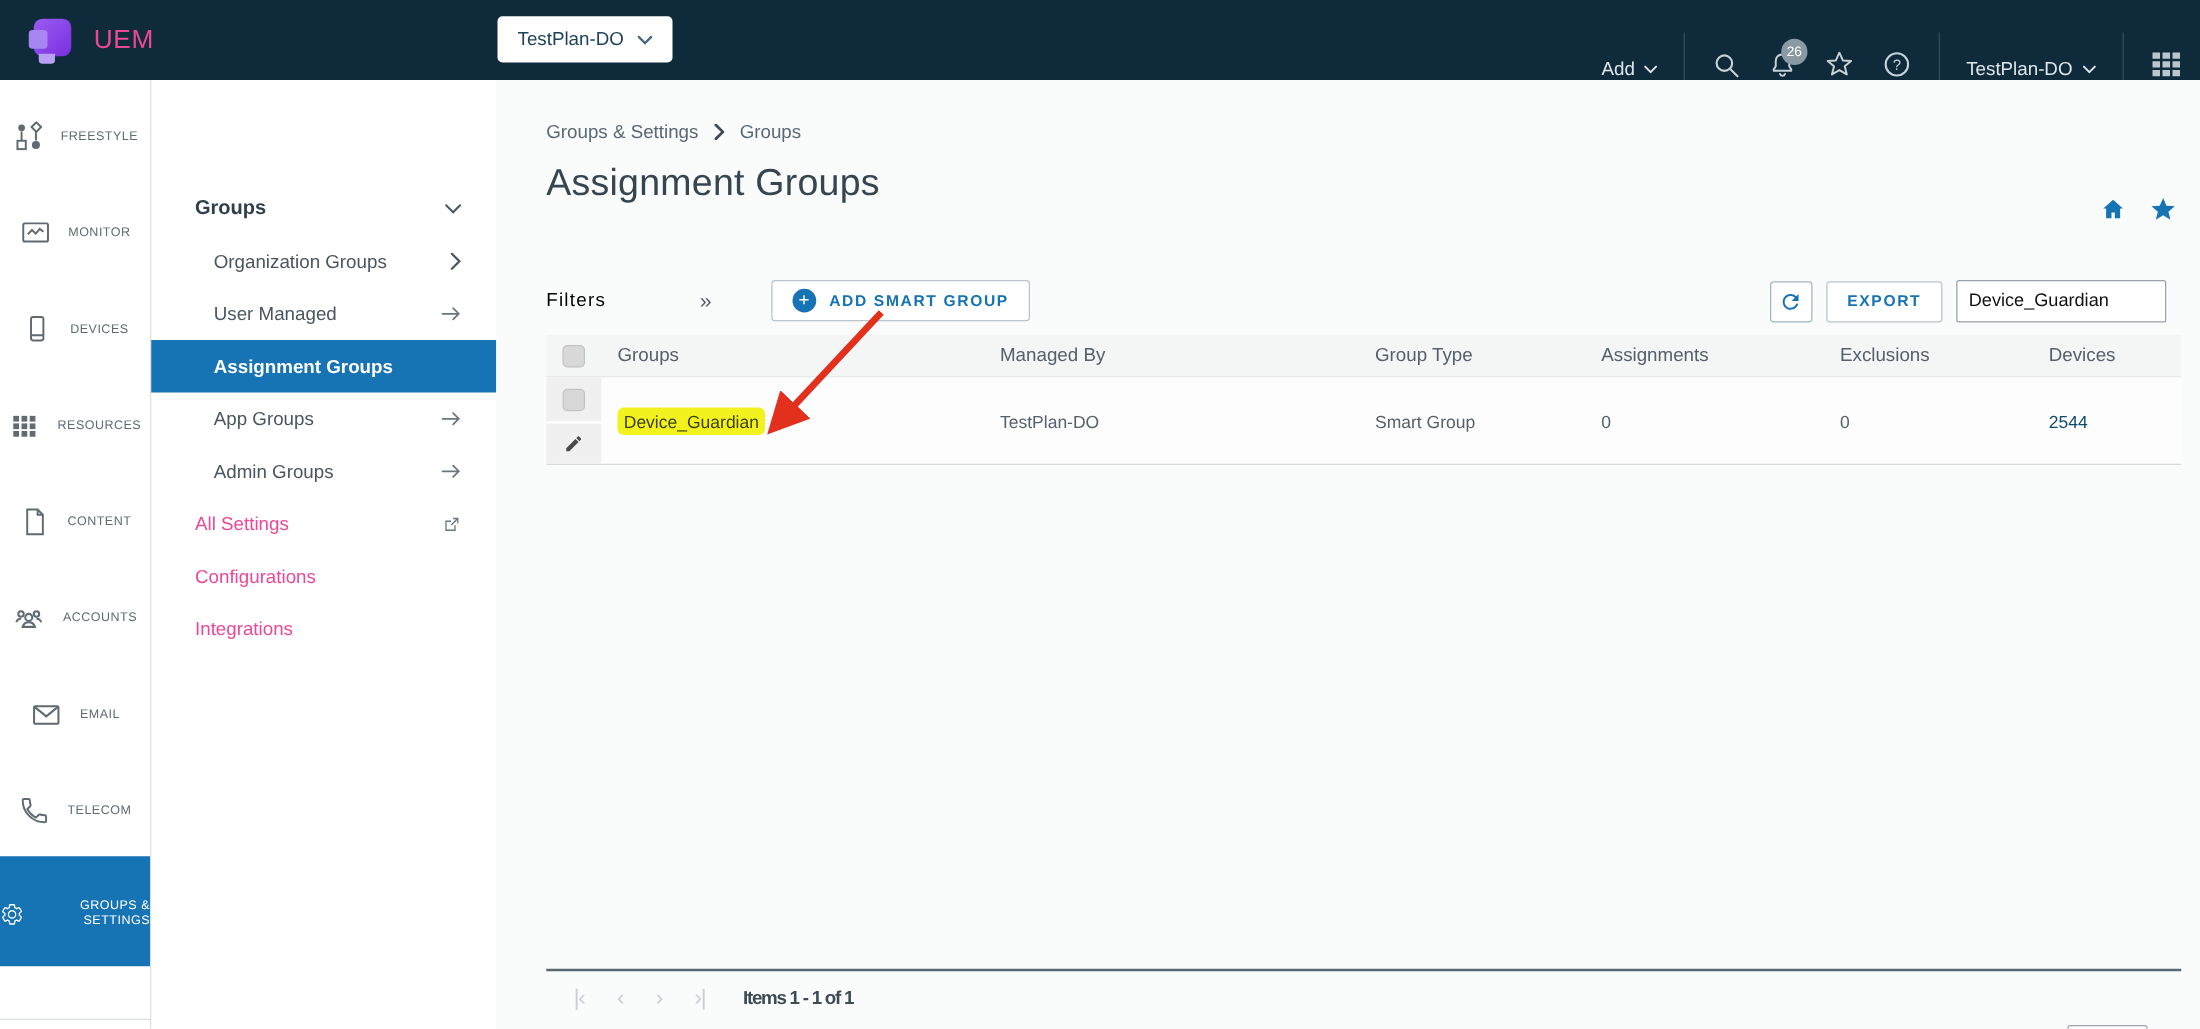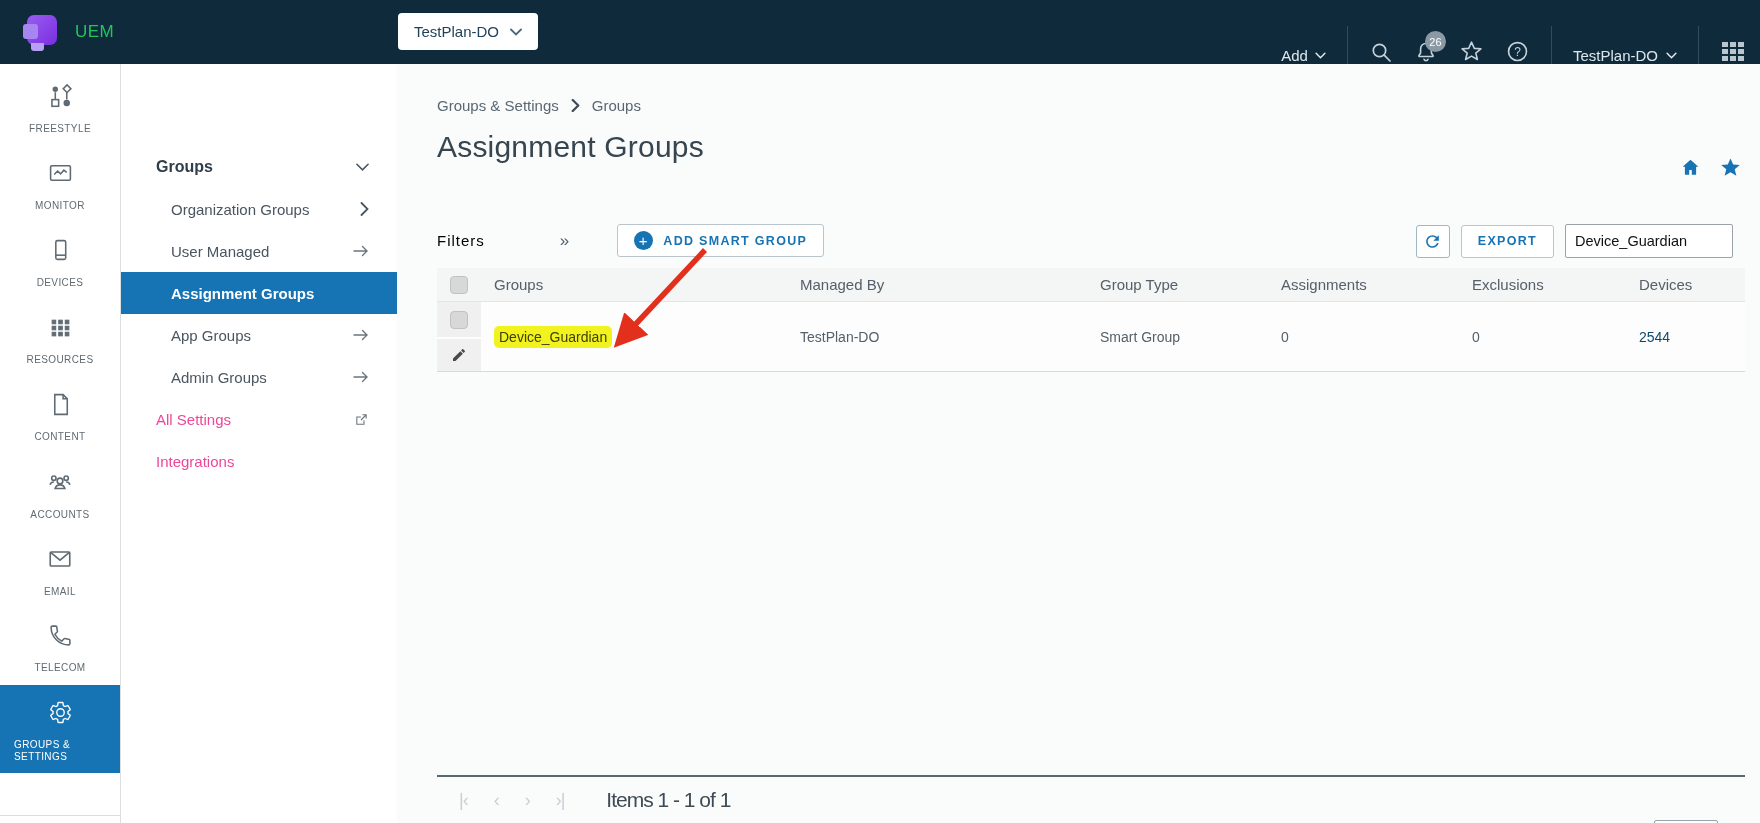--- a/index.html
+++ b/index.html
@@ -10,36 +10,36 @@
   }
   svg { display:block; }
 
   
   #topbar { position:absolute; left:0; top:0; width:1760px; height:64px; background:#0e2a3b; display:flex; align-items:center; }
   .brand { display:flex; align-items:center; gap:15px; margin-left:22px; }
   .logo { position:relative; width:38px; height:38px; }
   .logo .lg-main { position:absolute; left:5px; top:2px; width:30px; height:30px; border-radius:7px; background:linear-gradient(135deg,#9a5cf0,#7a2fe0); }
   .logo .lg-inner { position:absolute; left:1px; top:11px; width:15px; height:15px; border-radius:3px; background:#a886f2; }
   .logo .lg-tab { position:absolute; left:9px; top:30px; width:13px; height:8px; border-radius:0 0 3px 3px; background:#b9a0f5; }
-  .brand-name { color:#22c55e; font-size:17px; letter-spacing:0.5px; }
+  .brand-name { color:#ec4899; font-size:21px; letter-spacing:0.5px; }
   .og-btn { position:absolute; left:398px; top:13px; height:37px; padding:0 16px; background:#fff; border:none; border-radius:4px;
             display:flex; align-items:center; gap:11px; font-size:15px; color:#1f4258; cursor:pointer; font-family:inherit; }
   .topbar-right { position:absolute; right:14px; top:0; height:64px; display:flex; align-items:flex-end; gap:21px; }
   .tb-add { display:flex; align-items:center; gap:7px; color:#dfe7ec; font-size:15px; cursor:pointer; }
   .tb-divider { width:1px; height:38px; background:rgba(255,255,255,0.16); }
   .tb-icon { cursor:pointer; position:relative; display:flex; align-items:center; }
   .badge { position:absolute; top:-9px; left:11px; min-width:21px; height:21px; border-radius:50%; background:#8a99a3;
            color:#fff; font-size:11px; display:flex; align-items:center; justify-content:center; }
   .tb-account { display:flex; align-items:center; gap:8px; color:#dfe7ec; font-size:15px; cursor:pointer; }
 
   
   #sidebar { position:absolute; left:0; top:64px; width:120px; height:759px; background:#fff; }
   #sidebar .sb-bottom-line { position:absolute; left:0; top:751px; width:120px; height:1px; background:#d9dee1; }
-  .sb-item { height:77px; display:flex; flex-direction:column; align-items:center; justify-content:center; gap:14px;
-             color:#5f6a72; cursor:pointer; text-align:left; padding-top:4px; }
+  .sb-item { height:77px; display:flex; flex-direction:row; align-items:center; justify-content:center; gap:14px;
+             color:#5f6a72; cursor:pointer; text-align:right; padding-top:4px; }
   .sb-item:first-child { margin-top:5px; }
   .sb-label { font-size:10px; letter-spacing:0.4px; line-height:12px; max-width:92px; }
   .sb-item.active { height:88px; background:#1673b4; color:#fff; }
   .sb-item svg { stroke:#5f6a72; }
   .sb-item.active svg { stroke:#fff; }
 
   
   #submenu { position:absolute; left:120px; top:64px; width:277px; height:759px; background:#fff; border-left:1px solid #dcdfe2; padding-top:82px; }
   .sm-header { height:42px; display:flex; align-items:center; padding:0 28px 0 35px; font-size:16px; font-weight:700; color:#2f3e4a; cursor:pointer; justify-content:space-between; }
   .sm-item { height:42px; display:flex; align-items:center; justify-content:space-between; padding:0 28px 0 50px; font-size:15px; color:#4a5560; cursor:pointer; }
@@ -82,21 +82,21 @@
   .hl-name { display:inline-block; background:#f2f21e; border-radius:5px; padding:3px 5px; color:#3f3f08; cursor:pointer; }
   .devices-link { color:#0c4a6e; cursor:pointer;text-align:right; }
 
   
   .annot-arrow { position:absolute; left:180px; top:178px; pointer-events:none; }
 
   
   .footer-line { position:absolute; left:40px; top:711px; width:1308px; height:2px; background:#5a6872; }
   .pager { position:absolute; left:62px; top:724px; display:flex; align-items:center; gap:26px; font-size:18px; color:#c8cfd5; }
   .pager span { cursor:pointer; letter-spacing:-1px; }
-  .pager-items { font-size:21px; color:#3e4a54; letter-spacing:0.2px; margin-left:16px; }
+  .pager-items { font-size:15px; color:#3e4a54; letter-spacing:0.2px; margin-left:4px;font-weight:bold; }
   .page-size { position:absolute; right:42px; top:724px; display:flex; align-items:center; gap:8px; font-size:16px; color:#55606a;margin-top:32px; }
   .page-size select { width:64px; height:27px; border:1px solid #98a3ab; border-radius:2px; background:#fff; font-size:20px; color:#222; font-family:inherit; padding-left:6px; cursor:pointer; }
 </style>
 </head>
 <body>
 
 <div id="topbar">
   <div class="brand">
     <div class="logo">
       <div class="lg-main"></div>
@@ -284,20 +284,23 @@
     <svg width="16" height="12" viewBox="0 0 16 12">
         <path d="M1 6h13M9.5 1.5L14 6l-4.5 4.5" fill="none" stroke="#6a757e" stroke-width="1.4" stroke-linecap="round"></path>
       </svg>
   </div>
   <div class="sm-link">
     <span>All Settings</span>
     <svg width="15" height="15" viewBox="0 0 24 24">
         <path d="M16 13v6.5H4.5V8H11" fill="none" stroke="#6a757e" stroke-width="1.7"></path>
         <path d="M13.5 4.5h6v6M19.2 4.8l-8 8" fill="none" stroke="#6a757e" stroke-width="1.7"></path>
       </svg>
+  </div>
+  <div class="sm-link">
+    <span>Configurations</span>
   </div>
   <div class="sm-link">
     <span>Integrations</span>
   </div>
 </div>
 
 <div id="content">
 
   <div class="breadcrumb">
     <span class="bc-link">Groups &amp; Settings</span>

